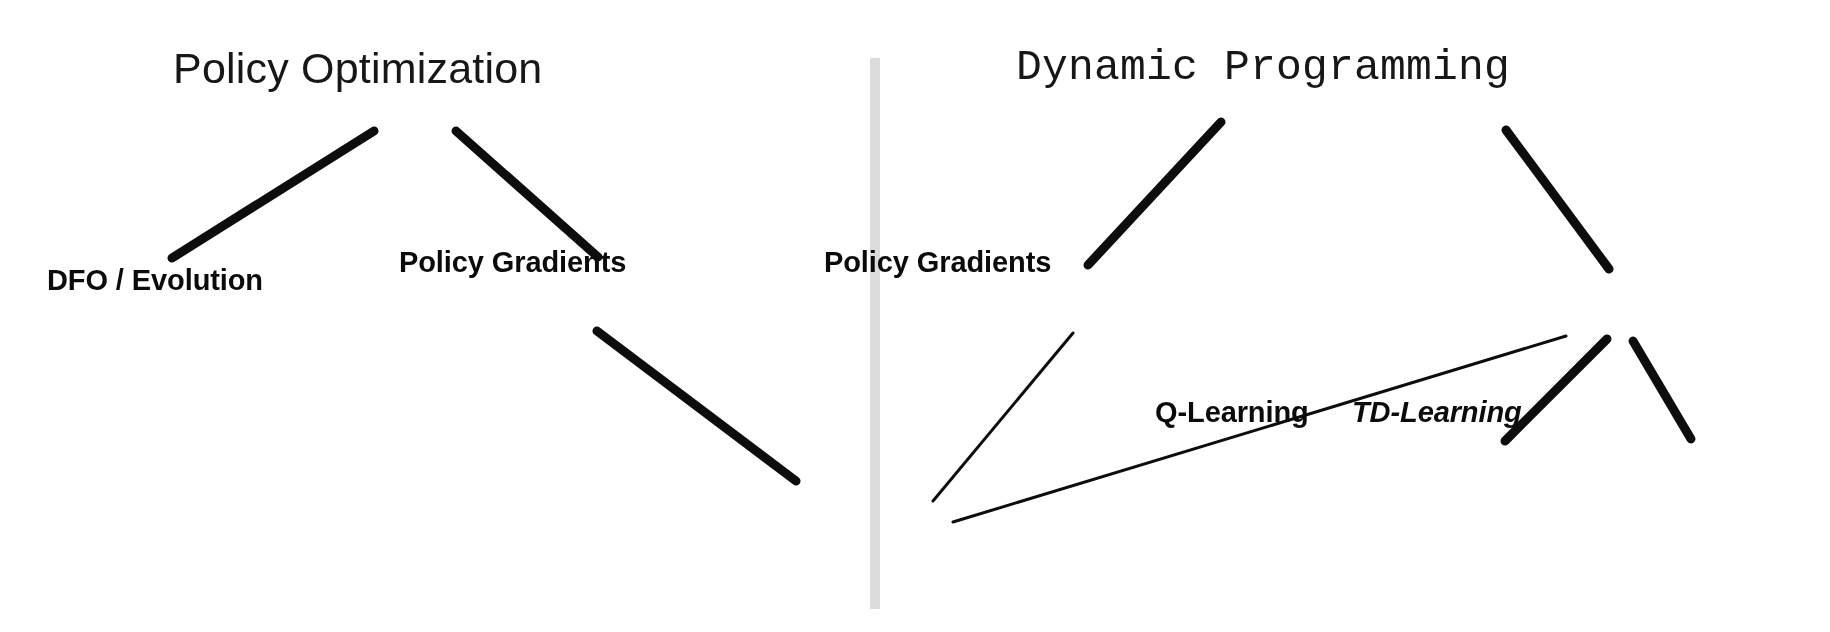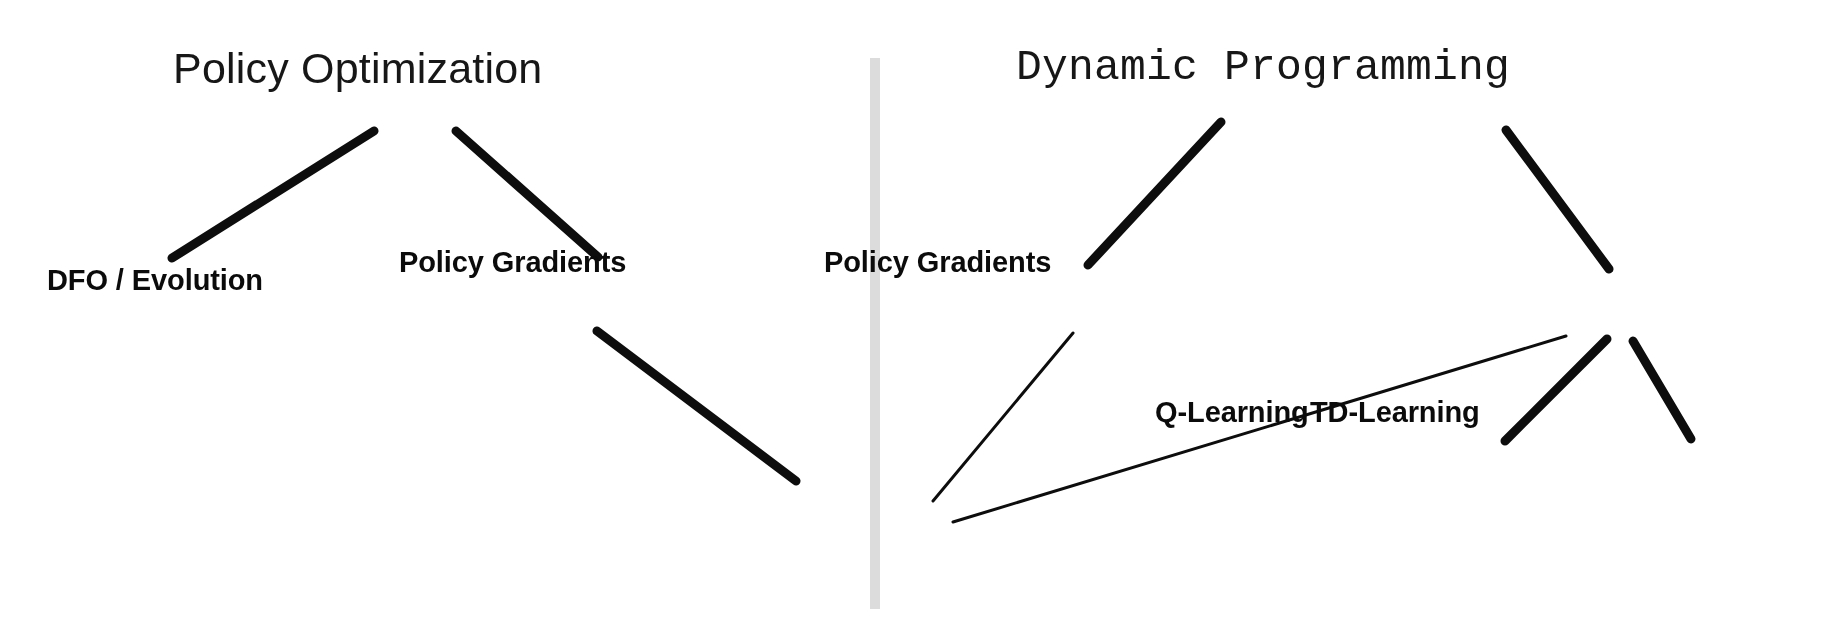--- a/index.html
+++ b/index.html
@@ -100,18 +100,18 @@
 
   <div class="node-label leaf" style="left:35px; top:264px;margin-left:12px;">DFO / Evolution</div>
 
   <div class="node-label leaf" style="left:399px; top:246px;">Policy Gradients</div>
 
   <div class="node-label leaf" style="left:824px; top:246px;">Policy Gradients</div>
 
 
   <div class="node-label leaf" style="left:1155px; top:396px;">Q-Learning</div>
 
-  <div class="node-label leaf" style="left:1310px; top:396px;">TD-Learning</div>
+  <div class="node-label leaf" style="left:1352px; top:396px;font-style:italic;">TD-Learning</div>
 
   <div class="node-label leaf two-line" style="left:624px; top:425px; width:164px;">
   </div>
 
 </div>
 
 </body></html>

